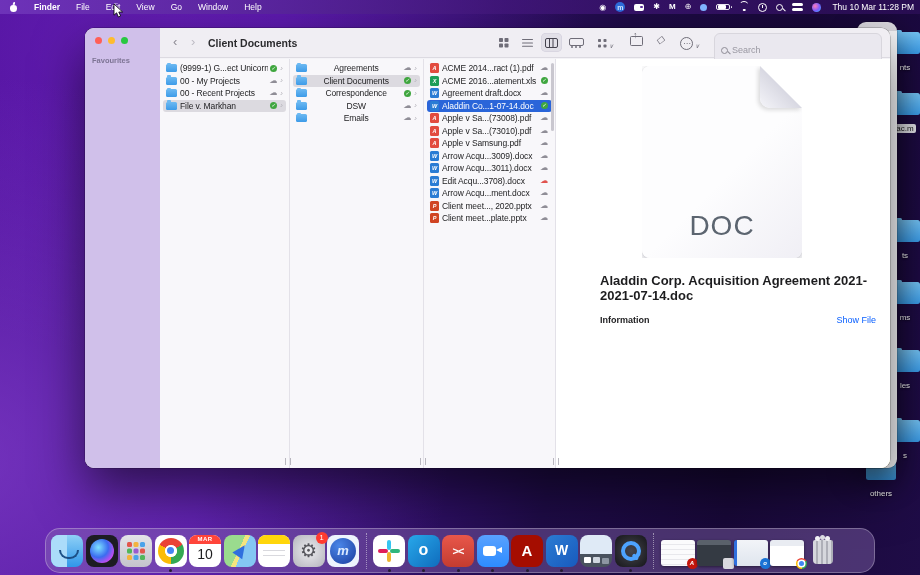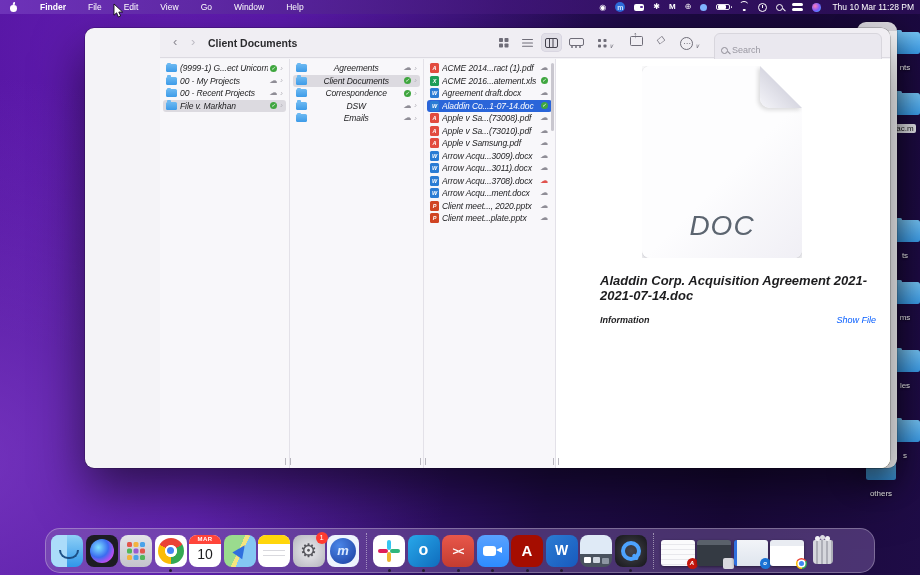--- a/index.html
+++ b/index.html
@@ -12,21 +12,21 @@
       radial-gradient(700px 520px at 18% 8%, rgba(120,40,200,.55), transparent 60%),
       linear-gradient(100deg,#4a0f96 0%,#4a119b 28%,#33106e 46%,#1e0b46 62%,#180838 80%,#1f0c47 100%);
   }
   
   .menubar { position:absolute; top:0; left:0; right:0; height:14px; z-index:40;
     background:linear-gradient(90deg, rgba(113,55,188,.85), rgba(64,22,120,.8) 55%, rgba(43,14,86,.8));
     display:flex; align-items:center; color:#fff; font-size:8.5px; padding-left:7px; }
   .apple { width:8px; height:9px; position:relative; margin:0 8px 0 3px; }
   .apple::before { content:""; position:absolute; left:0; top:2px; width:7px; height:7px; background:#fff; border-radius:45% 45% 50% 50%; }
   .apple::after { content:""; position:absolute; left:3px; top:-1px; width:2px; height:3px; background:#fff; border-radius:50% 50% 0 0; transform:rotate(20deg); }
-  .mitem { padding:0 8px; line-height:14px;margin-left:6px; }
+  .mitem { padding:0 8px; line-height:14px; }
   .mitem.bold { font-weight:bold; }
   .mright { position:absolute; right:6px; top:0; height:14px; display:flex; align-items:center; gap:9px; }
   .s-tx { font-size:8px; line-height:14px; }
   .s-rec { font-size:8px; }
   .s-mm { width:10px; height:10px; border-radius:50%; background:#2d6bd9; color:#cfe4ff; font-size:7px; font-weight:bold; display:flex; align-items:center; justify-content:center; }
   .s-cam { width:10px; height:7px; background:#fff; border-radius:2px; position:relative; }
   .s-cam::after { content:""; position:absolute; right:1.5px; top:2px; width:2.5px; height:2.5px; border-radius:50%; background:#5a2a9a; }
   .s-dot { width:7px; height:7px; border-radius:50%; background:#7fb2ff; }
   .batt { width:14px; height:6.5px; border:1px solid rgba(255,255,255,.9); border-radius:2px; position:relative; }
   .batt::after { content:""; position:absolute; right:-3px; top:1px; width:1.5px; height:2.5px; background:rgba(255,255,255,.9); border-radius:1px; }
@@ -84,21 +84,21 @@
   .gshare { width:11px; height:13px; position:relative; }
   .gshare::before { content:""; position:absolute; bottom:0; left:0; width:11px; height:8px; border:1.2px solid #6f6d78; border-radius:1.5px; }
   .gshare::after { content:"\2191"; position:absolute; top:-3px; left:3px; font-size:9px; color:#6f6d78; }
   .gtag { font-size:11px; color:#6f6d78; line-height:11px; }
   .gmore { width:13px; height:13px; border:1.2px solid #6f6d78; border-radius:50%; font-size:8px; line-height:11px; text-align:center; color:#6f6d78; }
   .gmore::before { content:"\22ef"; }
   .search { position:absolute; right:8px; top:5px; width:168px; height:19px; background:#eae8ef; border:1px solid #d8d6dd; border-radius:6px; display:flex; align-items:center; padding:16px 6px; gap:4px; }
   .search input { border:none; outline:none; background:transparent; font-size:9px; color:#55535e; width:130px; font-family:"Liberation Sans",sans-serif; }
   .search input::placeholder { color:#9a98a2; }
   
-  .content { position:absolute; left:75px; top:31px; right:0; bottom:0; display:flex; border-radius:0 0 9px 0; overflow:hidden; background:#fef9c3;font-style:italic; }
+  .content { position:absolute; left:75px; top:31px; right:0; bottom:0; display:flex; border-radius:0 0 9px 0; overflow:hidden; background:#fef9c3; }
   .col { border-right:1px solid #e3e1e8; background:#f8f7fa; padding-top:3px; position:relative; }
   .c1 { width:130px; } .c2 { width:134px;text-align:center; } .c3 { width:132px; }
   .row { display:flex; align-items:center; height:12.5px; margin:0 3px; padding:0 3px; border-radius:3px; font-size:8.5px; color:#1d1d1f; white-space:nowrap; }
   .row .nm { flex:1; overflow:hidden; margin-left:3px; letter-spacing:-.1px; }
   .sel-g { background:#dcdae0; }
   .sel-b { background:#2a65d9; color:#fff; }
   .fold { width:11px; height:8px; background:linear-gradient(180deg,#6cb9f2,#3d9be8); border-radius:1.5px; position:relative; flex:none; }
   .fold::before { content:""; position:absolute; top:-1.5px; left:1px; width:4px; height:2px; background:#6cb9f2; border-radius:1px 1px 0 0; }
   .fic { width:9px; height:10px; border-radius:1.5px; flex:none; color:#fff; font-size:5.5px; font-weight:bold; text-align:center; line-height:10px; }
   .fic.pdf { background:#e24b3f; } .fic.pdf::after { content:"A"; }
@@ -238,20 +238,28 @@
 <div class="ditem" style="top:32px"><i class="dfold"></i><span class="dlabel">nts</span></div>
 <div class="ditem" style="top:93px"><i class="dfold"></i><span class="dlabel box">ac.m</span></div>
 <div class="ditem" style="top:220px"><i class="dfold"></i><span class="dlabel">ts</span></div>
 <div class="ditem" style="top:282px"><i class="dfold"></i><span class="dlabel">ms</span></div>
 <div class="ditem" style="top:350px"><i class="dfold"></i><span class="dlabel">les</span></div>
 <div class="ditem" style="top:420px"><i class="dfold"></i><span class="dlabel">s</span></div>
 <div class="ditem others" style="top:458px"><i class="dfold"></i><span class="dlabel">others</span></div>
 <div class="bwin"></div>
 
 <div class="win">
+  <div class="sidebar">
+    <div class="lights">
+      <span class="light l-close"></span>
+      <span class="light l-min"></span>
+      <span class="light l-zoom"></span>
+    </div>
+    <div class="sb-label">Favourites</div>
+  </div>
 
   <div class="toolbar">
     <span class="navchev" style="left:13px">‹</span>
     <span class="navchev fwd" style="left:31px">›</span>
     <span class="wtitle">Client Documents</span>
     <div class="viewgrp">
       <span class="vbtn">
           <i class="vi vi-grid"></i>
         </span>
       <span class="vbtn">
@@ -386,21 +394,21 @@
           <span class="nm">Arrow Acqu...3009).docx</span>
           <i class="st cloud"></i>
         </div>
       <div class="row">
           <i class="fic word"></i>
           <span class="nm">Arrow Acqu...3011).docx</span>
           <i class="st cloud"></i>
         </div>
       <div class="row">
           <i class="fic word"></i>
-          <span class="nm">Arrow Acqu...3708).docx</span>
+          <span class="nm">Edit Acqu...3708).docx</span>
           <i class="st red"></i>
         </div>
       <div class="row">
           <i class="fic word"></i>
           <span class="nm">Arrow Acqu...ment.docx</span>
           <i class="st cloud"></i>
         </div>
       <div class="row">
           <i class="fic ppt"></i>
           <span class="nm">Client meet..., 2020.pptx</span>

